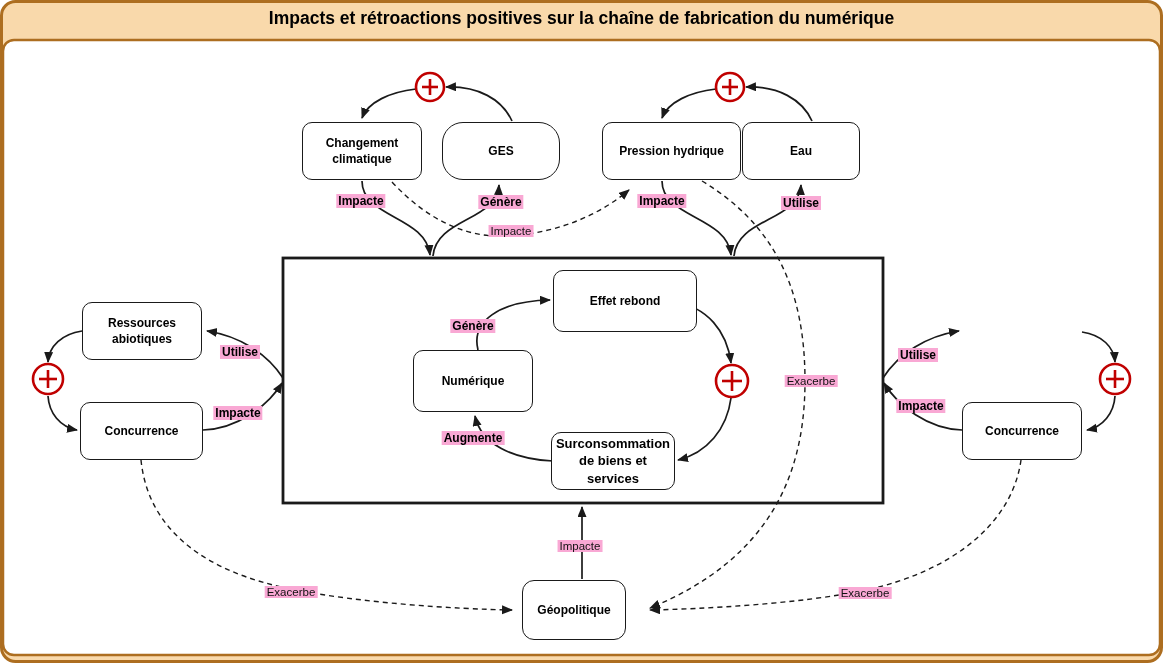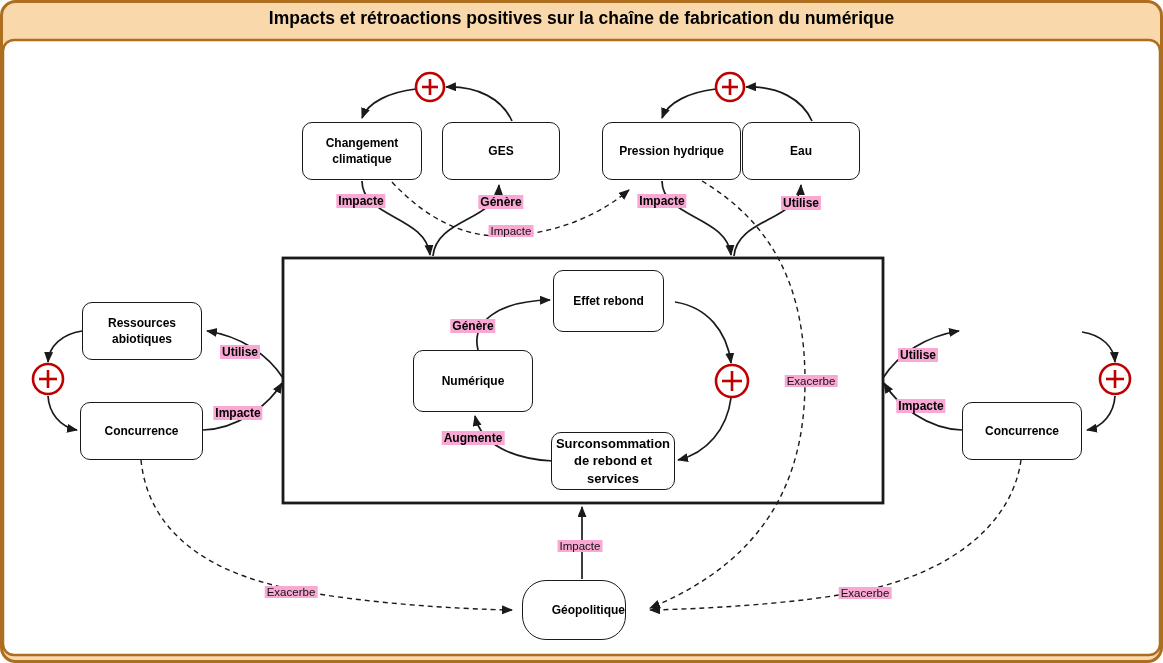--- a/index.html
+++ b/index.html
@@ -119,50 +119,50 @@
       </g>
     </g>
   </svg>
 
   <div id="title">Impacts et rétroactions positives sur la chaîne de fabrication du numérique</div>
 
   <div class="node" style="left:302px;top:122px;width:120px;height:58px;">
     <span>Changement</span>
     <span>climatique</span>
   </div>
-  <div class="node" style="left:442px;top:122px;width:118px;height:58px;">
+  <div class="node" style="left:442px;top:122px;width:118px;height:58px;border-radius:21px;">
     <span>GES</span>
   </div>
   <div class="node" style="left:602px;top:122px;width:139px;height:58px;">
     <span>Pression hydrique</span>
   </div>
   <div class="node" style="left:82px;top:302px;width:120px;height:58px;">
     <span>Ressources</span>
     <span>abiotiques</span>
   </div>
   <div class="node" style="left:742px;top:122px;width:118px;height:58px;">
     <span>Eau</span>
   </div>
   <div class="node" style="left:80px;top:402px;width:123px;height:58px;">
     <span>Concurrence</span>
   </div>
   <div class="node" style="left:962px;top:402px;width:120px;height:58px;">
     <span>Concurrence</span>
   </div>
-  <div class="node" style="left:553px;top:270px;width:111px;height:62px;">
+  <div class="node" style="left:553px;top:270px;width:144px;height:62px;">
     <span>Effet rebond</span>
   </div>
   <div class="node" style="left:413px;top:350px;width:120px;height:62px;">
     <span>Numérique</span>
   </div>
   <div class="node" style="left:551px;top:432px;width:124px;height:58px;font-size:13px;">
     <span>Surconsommation</span>
-    <span>de rebond et services</span>
+    <span>de biens et services</span>
   </div>
-  <div class="node" style="left:522px;top:580px;width:104px;height:60px;border-radius:24px;align-items:flex-end;">
+  <div class="node" style="left:522px;top:580px;width:104px;height:60px;border-radius:12px;">
     <span>Géopolitique</span>
   </div>
 
   <div class="elabel b" style="left:361px;top:201px;">Impacte</div>
   <div class="elabel b" style="left:501px;top:202px;">Génère</div>
   <div class="elabel b" style="left:662px;top:201px;">Impacte</div>
   <div class="elabel b" style="left:801px;top:203px;">Utilise</div>
   <div class="elabel" style="left:511px;top:231px;">Impacte</div>
   <div class="elabel b" style="left:240px;top:352px;">Utilise</div>
   <div class="elabel b" style="left:238px;top:413px;">Impacte</div>

